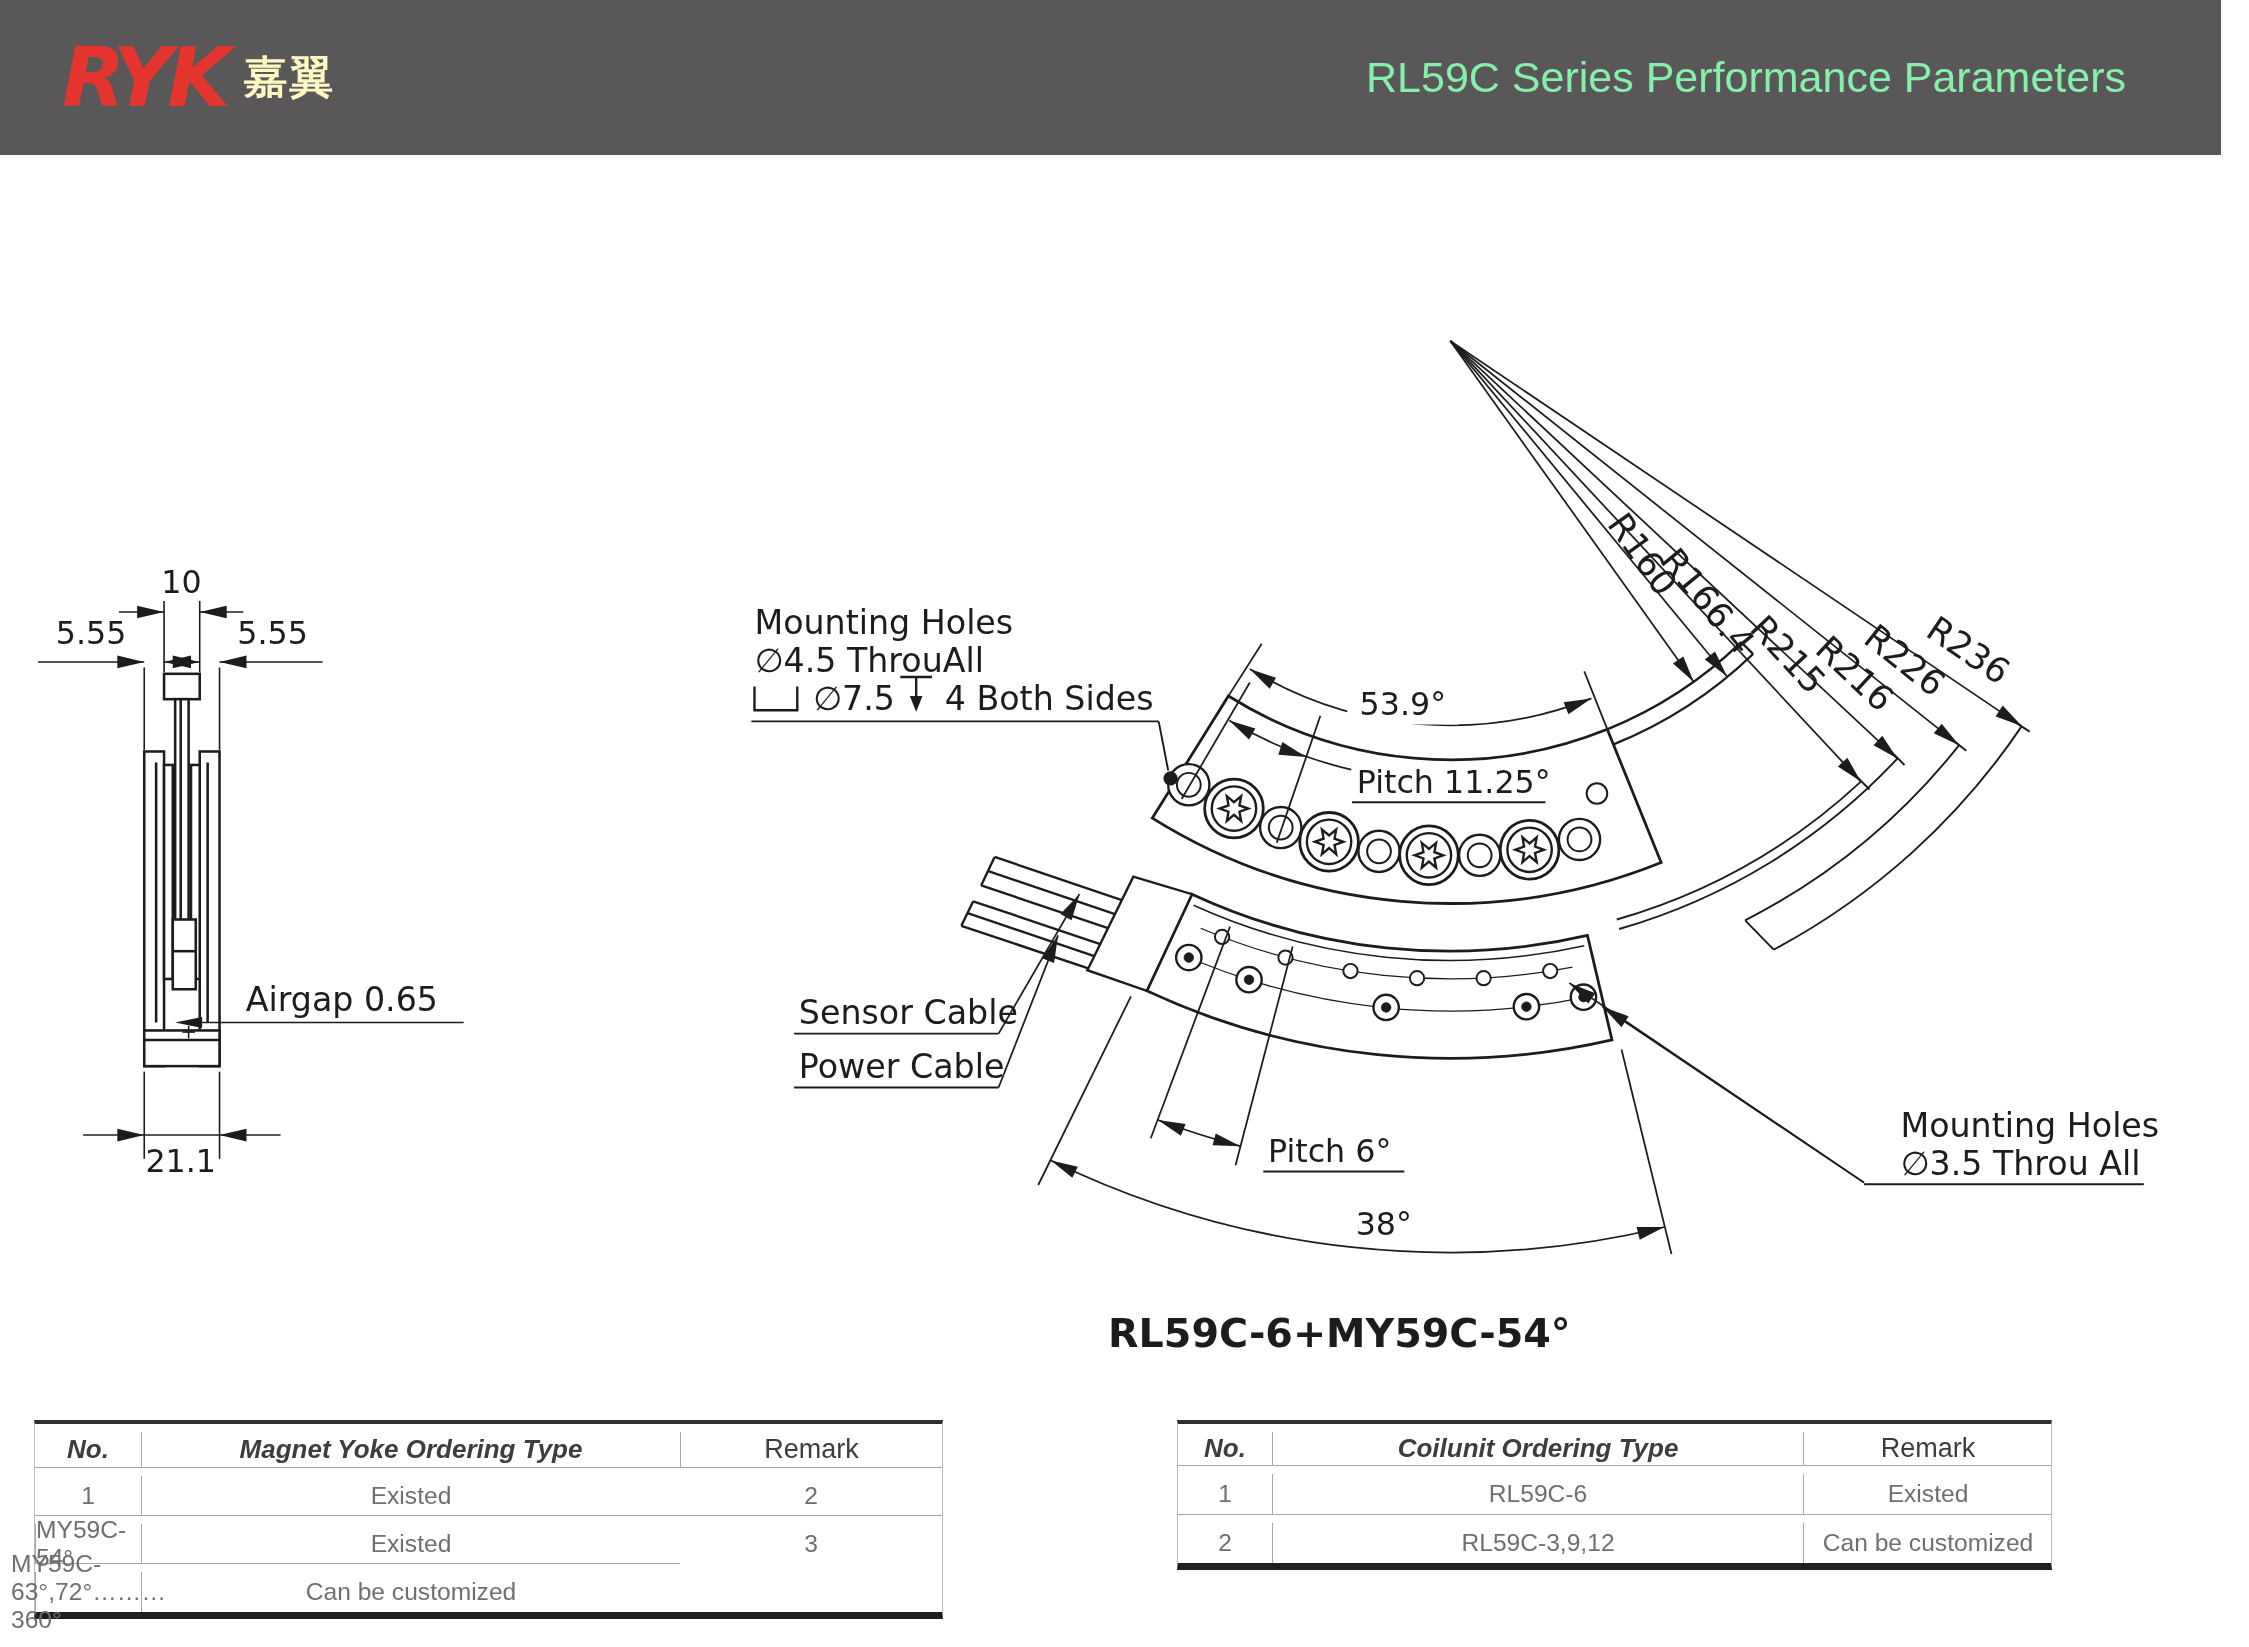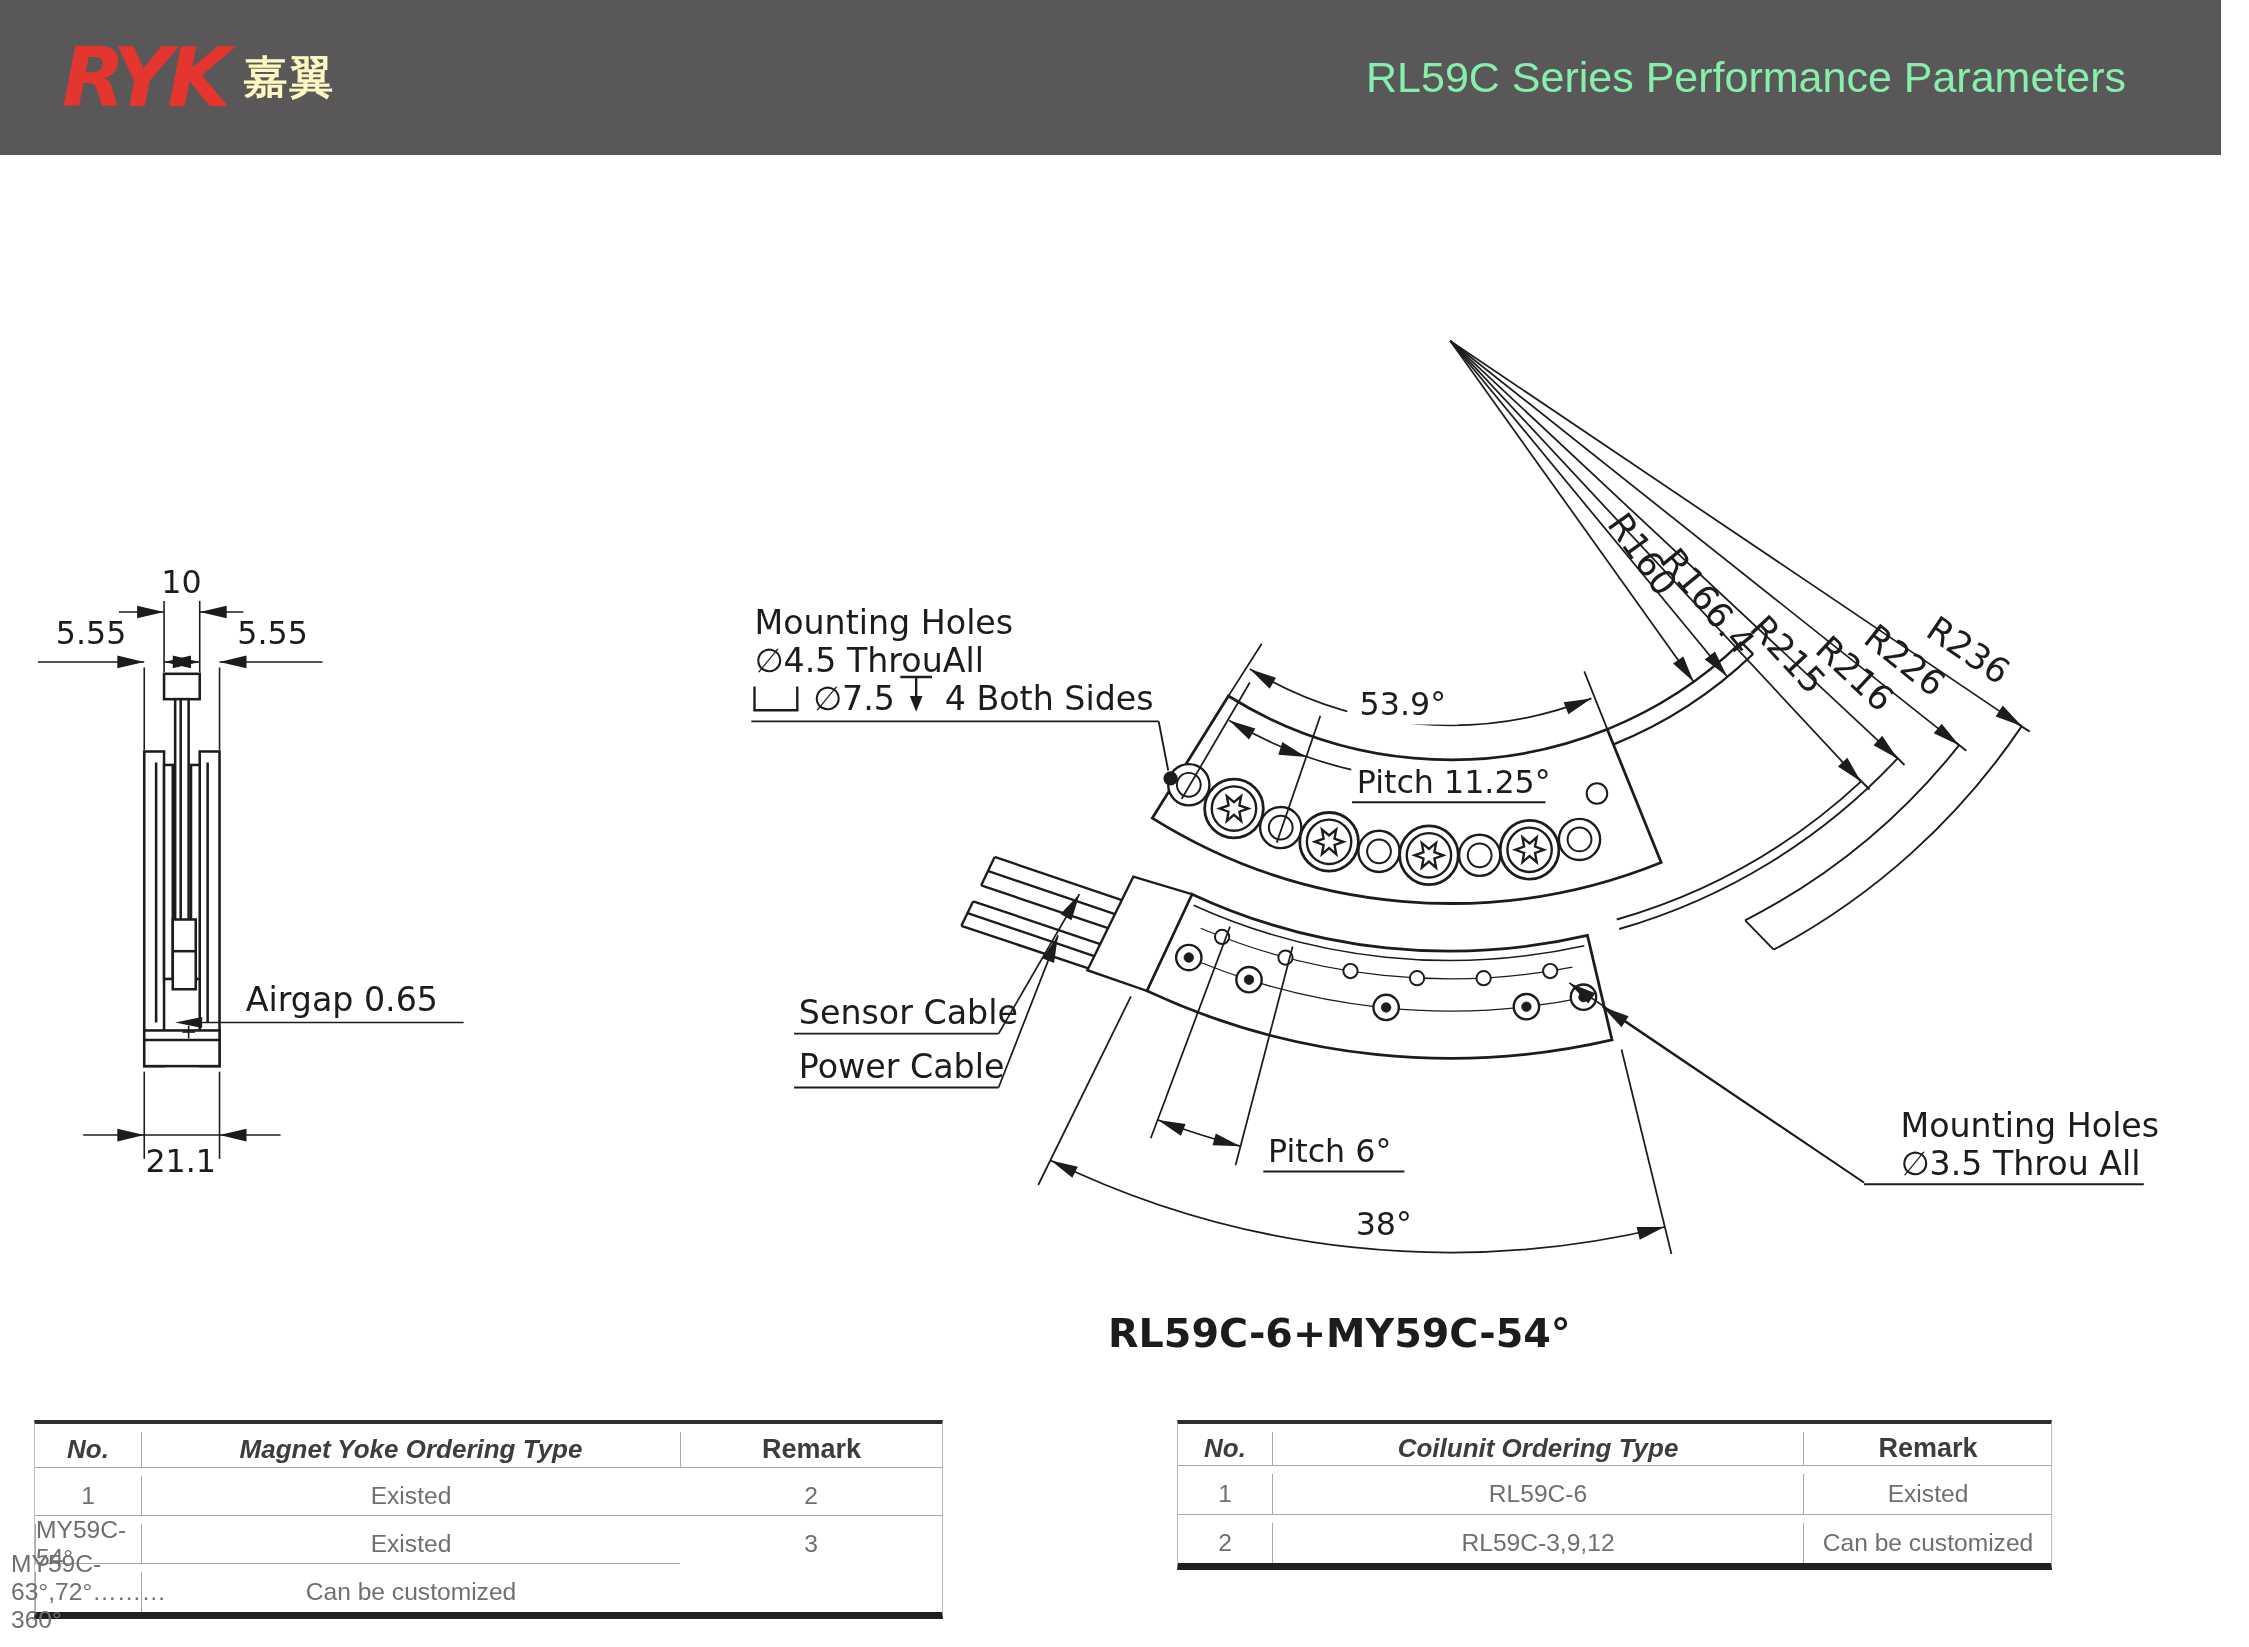--- a/index.html
+++ b/index.html
@@ -21,21 +21,21 @@
   .fanlbl{font-size:44px;}
   .caption{font-size:50px;font-weight:bold;}
   
   .tbl{position:absolute;border-top:4px solid #2f2f2f;border-bottom:7.1px solid #1f1f1f;
        border-left:1.6px solid #bdbdbd;border-right:1.6px solid #bdbdbd;
        display:grid;background:#ffffff;}
   .tbl .c{display:flex;align-items:center;justify-content:center;
           border-bottom:1.6px solid #a8a8a8;font-size:24.6px;color:#6f6f6f;margin-top:8px;}
   .tbl .c.v{border-left:1.6px solid #a8a8a8;}
   .tbl .c.hd{font-weight:bold;font-style:italic;color:#3d3d3d;font-size:26px;}
-  .tbl .c.hdu{font-weight:bold;color:#3d3d3d;font-size:27px;}
+  .tbl .c.hdu{font-weight:normal;color:#3d3d3d;font-size:27px;}
   .tbl .c.last{border-bottom:none;}
 </style>
 </head>
 <body>
 
 <div id="page">
 
   <div id="hdr">
     <div class="logo">
       <span class="ryk">RYK</span>

